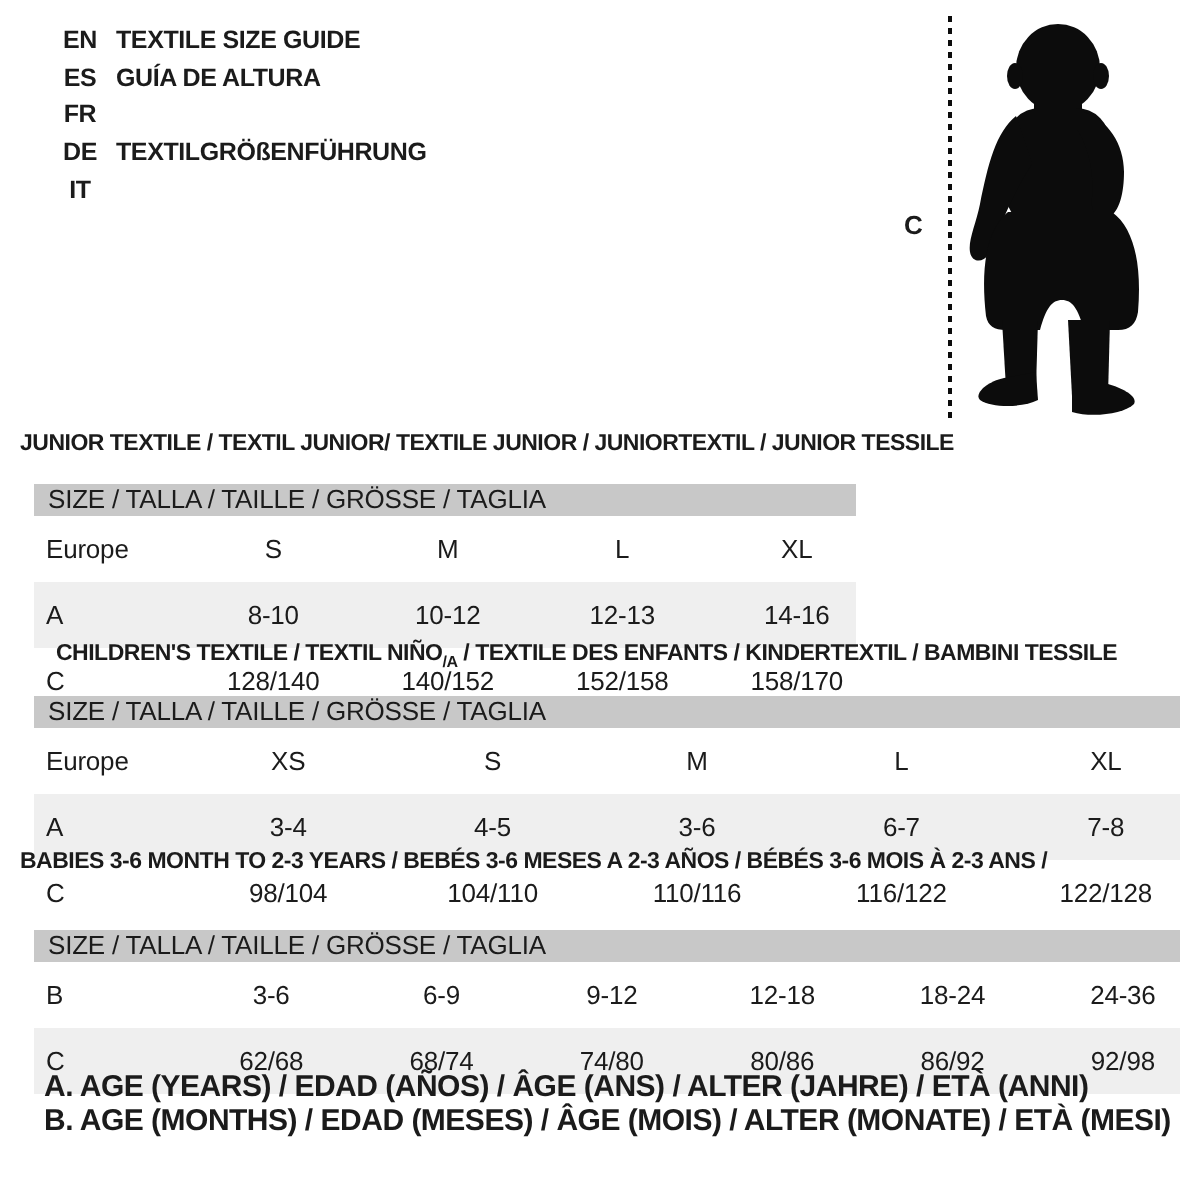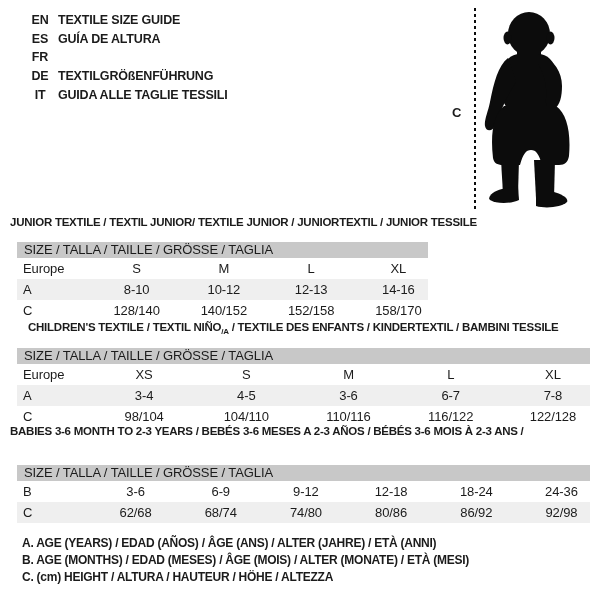--- a/index.html
+++ b/index.html
@@ -33,27 +33,27 @@
 
   
   .size-table{position:absolute;left:17px;font-size:13px;letter-spacing:-0.1px;}
   .tbl1{top:242px;width:411px;}
   .tbl2{top:348px;width:573px;}
   .tbl3{top:465px;width:573px;}
   .thead{
     height:16px;line-height:16px;background:var(--header-bg,#c8c8c8);
     padding-left:7px;box-sizing:border-box;width:100%;white-space:nowrap;
   }
-  .trow{display:flex;height:21px;align-items:center;gap:28px;}
+  .trow{display:flex;height:33px;align-items:center;gap:28px;}
   .trow.shaded{background:var(--row-bg,#efefef);}
   .tlabel{flex:0 0 62px;width:62px;padding-left:6px;box-sizing:border-box;}
   .tcell{flex:1;text-align:center;}
 
   
-  .footnotes{position:absolute;left:22px;top:535px;font-weight:700;font-size:12px;line-height:17.2px;letter-spacing:-0.25px;white-space:nowrap;}
+  .footnotes{position:absolute;left:22px;top:535px;font-weight:700;font-size:15px;line-height:17.2px;letter-spacing:-0.25px;white-space:nowrap;}
 </style>
 </head>
 <body style="--header-bg: #c8c8c8; --row-bg: #efefef; --sil: #0c0c0c; background: rgb(255, 255, 255); color: rgb(27, 27, 27);">
 
 <div class="canvas">
 
   <div class="lang-block">
     <div class="lang-row">
       <span class="lang-code">EN</span>
       <span class="lang-title">TEXTILE SIZE GUIDE</span>
@@ -64,21 +64,20 @@
     </div>
     <div class="lang-row">
       <span class="lang-code">FR</span>
     </div>
     <div class="lang-row">
       <span class="lang-code">DE</span>
       <span class="lang-title">TEXTILGRÖßENFÜHRUNG</span>
     </div>
     <div class="lang-row">
       <span class="lang-code">IT</span>
-      <span class="lang-title">GUIDA ALLE TAGLIE TESSILI</span>
     </div>
   </div>
 
   <div class="measure-label">C</div>
   <div class="measure-line"></div>
   <svg class="silhouette" width="94" height="198" viewBox="0 0 94 198" xmlns="http://www.w3.org/2000/svg">
     <ellipse class="sil" cx="45" cy="24" rx="21" ry="22" fill="#0c0c0c"></ellipse>
     <ellipse class="sil" cx="23.5" cy="28" rx="4" ry="6.5" fill="#0c0c0c"></ellipse>
     <ellipse class="sil" cx="66.5" cy="28" rx="4" ry="6.5" fill="#0c0c0c"></ellipse>
     <rect class="sil" x="33" y="36" width="24" height="18" fill="#0c0c0c"></rect>
@@ -168,16 +167,15 @@
         <div class="tcell">74/80</div>
         <div class="tcell">80/86</div>
         <div class="tcell">86/92</div>
         <div class="tcell">92/98</div>
       </div>
     </div>
 
   <div class="footnotes">
     <div>A. AGE (YEARS) / EDAD (AÑOS) / ÂGE (ANS) / ALTER (JAHRE) / ETÀ (ANNI)</div>
     <div>B. AGE (MONTHS) / EDAD (MESES) / ÂGE (MOIS) / ALTER (MONATE) / ETÀ (MESI)</div>
-    <div>C. (cm) HEIGHT / ALTURA / HAUTEUR / HÖHE / ALTEZZA</div>
   </div>
 
 </div>
 
 </body></html>

